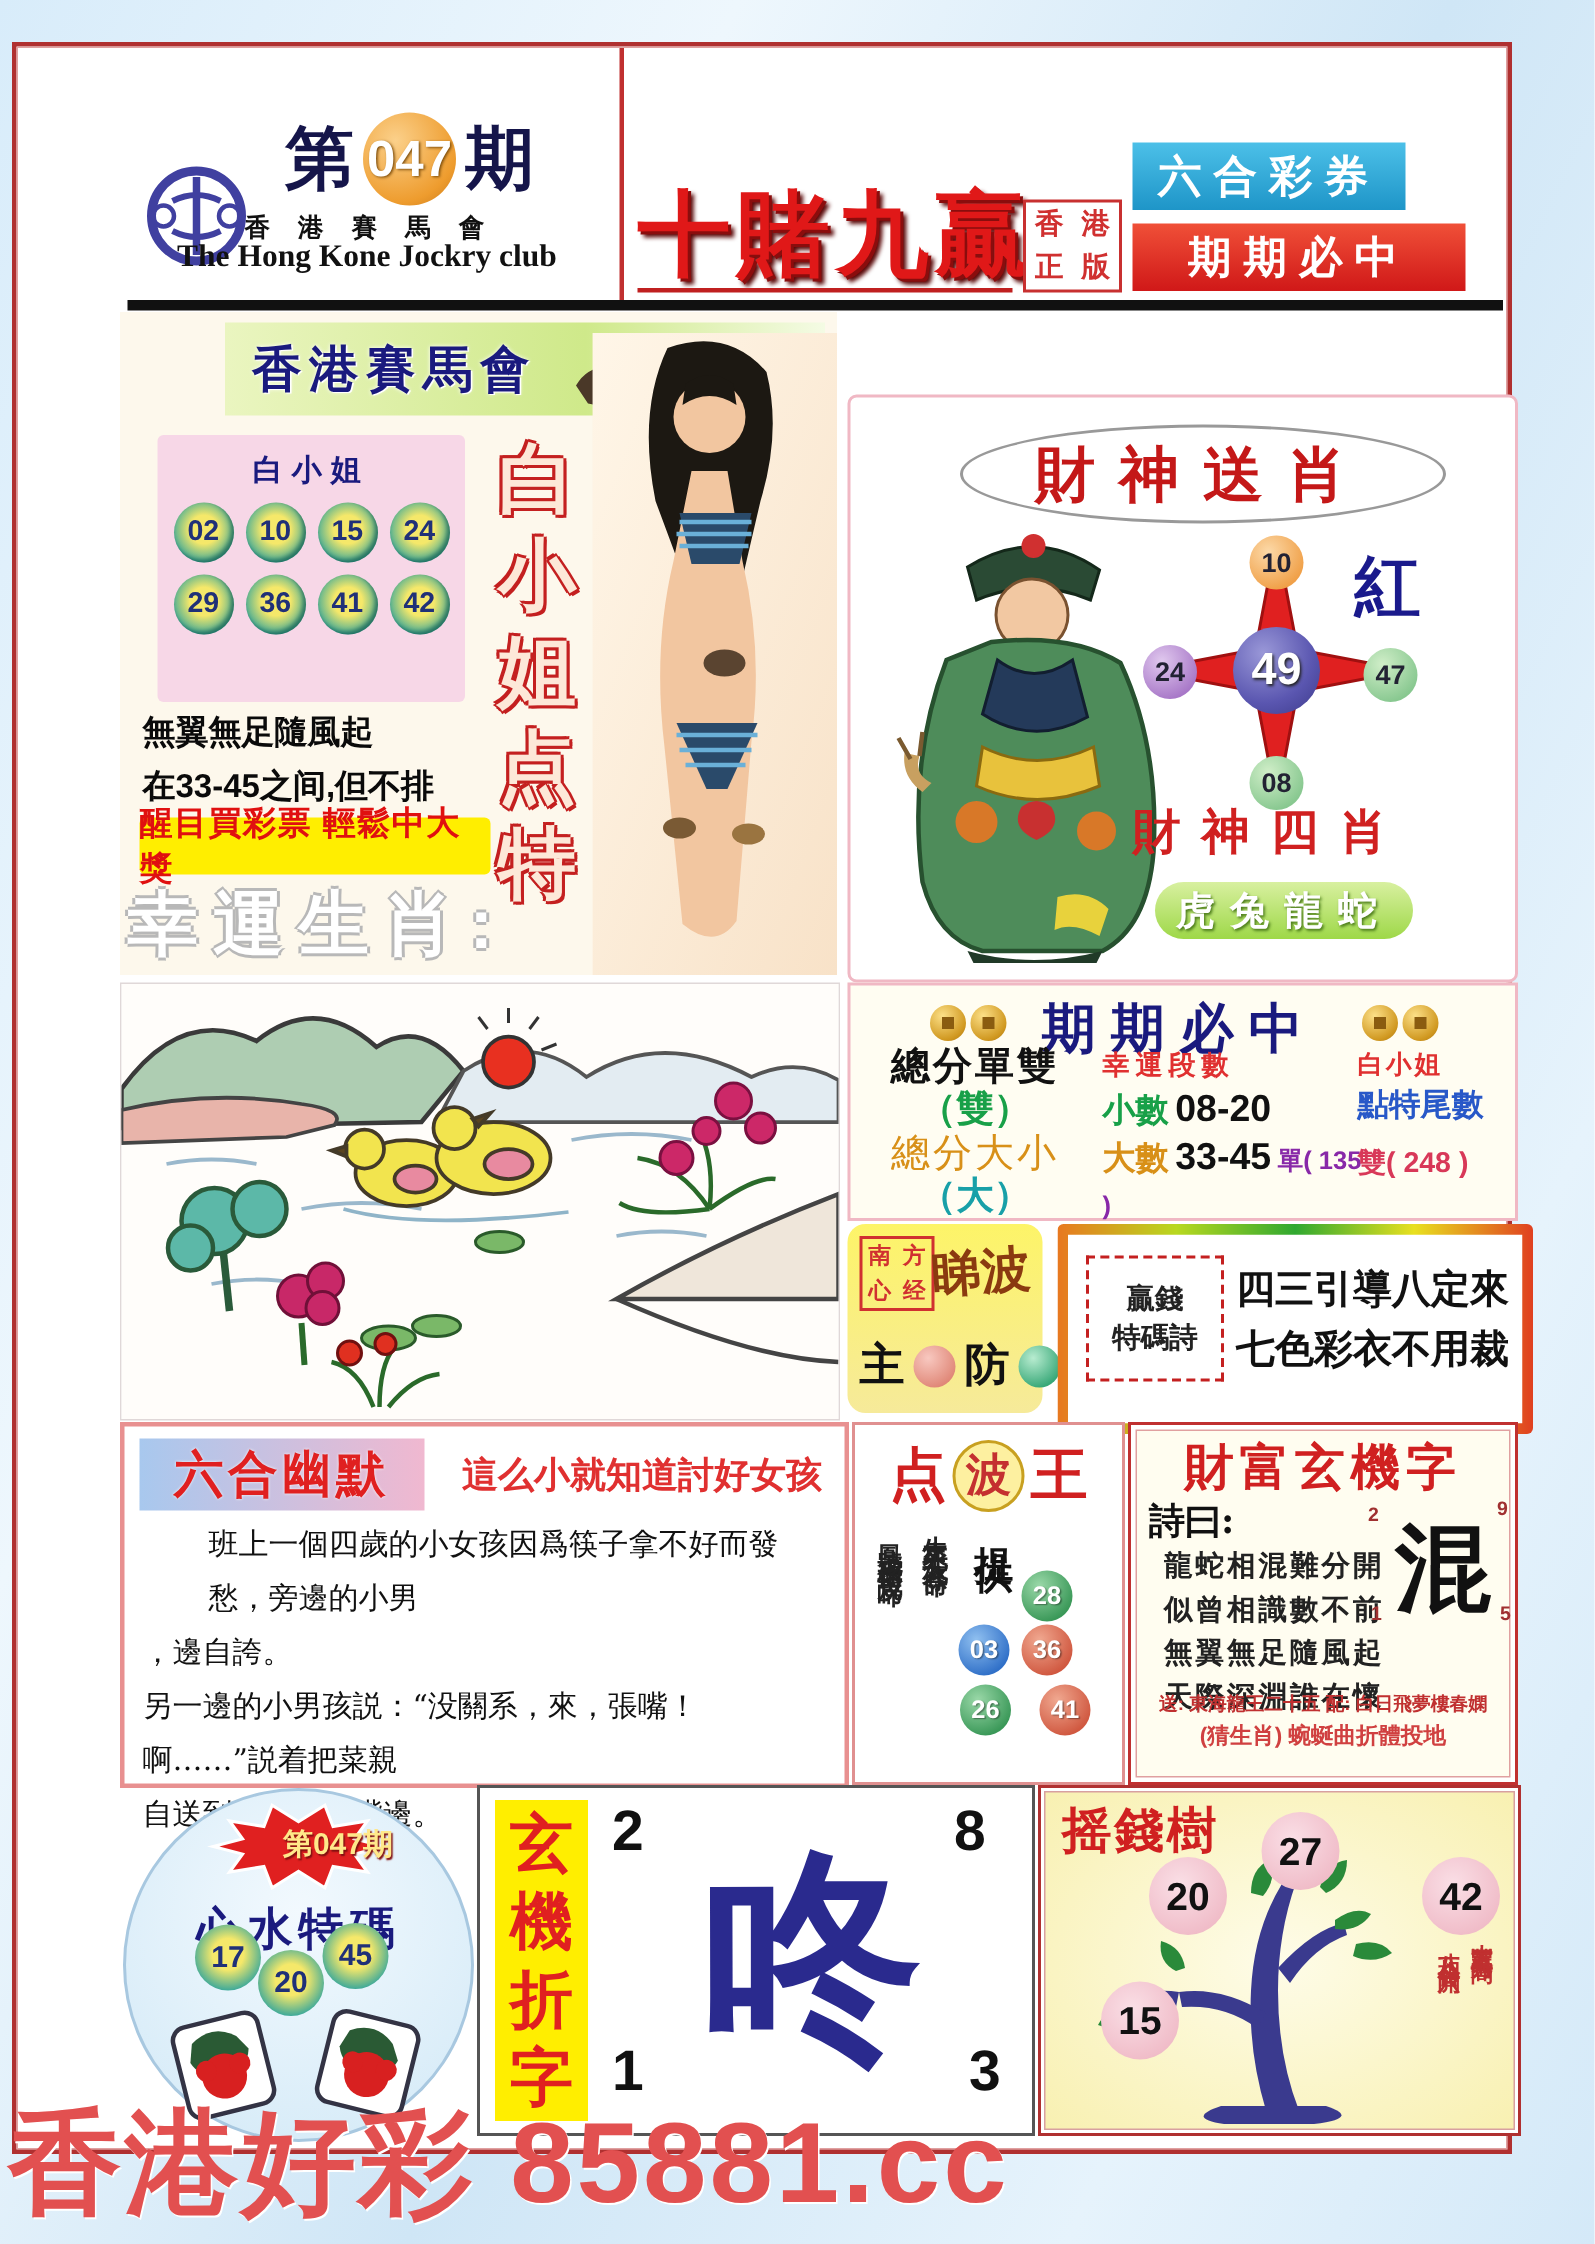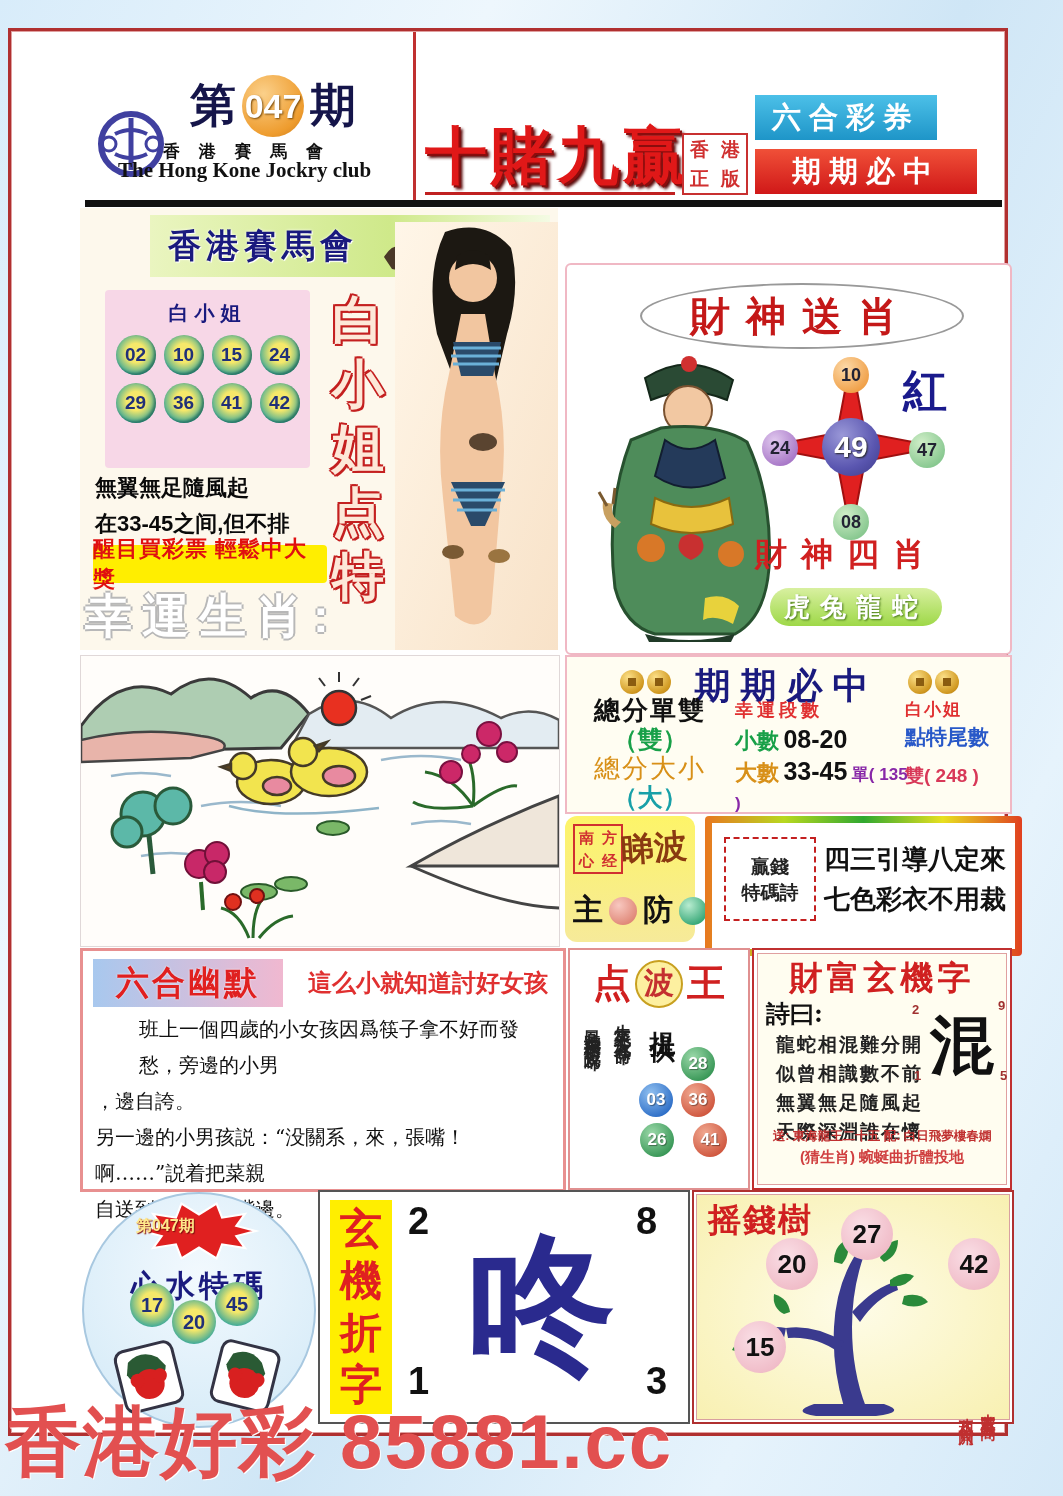--- a/index.html
+++ b/index.html
@@ -157,38 +157,38 @@
     font-family:"DejaVu Serif",serif;letter-spacing:2px;}
   .ft-big{position:absolute;left:162px;top:52px;width:92px;text-align:center;font-size:64px;font-weight:900;color:#111;
     font-family:"DejaVu Serif",serif;}
   .ft-dig{position:absolute;font-size:13px;font-weight:800;color:#a03030;}
   .ft-f1{position:absolute;left:0;top:178px;width:100%;text-align:center;font-size:12.5px;font-weight:800;color:#c03030;}
   .ft-f2{position:absolute;left:0;top:198px;width:100%;text-align:center;font-size:15px;font-weight:900;color:#d04040;}
   
   .xinshui{left:82px;top:1192px;width:230px;height:232px;border-radius:50%;
     background:radial-gradient(circle at 50% 35%,#f2f9fe,#d8ecf8 80%);border:2px solid #a8c8e0;}
   .burst{position:absolute;left:52px;top:6px;width:126px;height:62px;}
-  .burst-text{position:absolute;left:52px;top:22px;width:126px;text-align:left;font-size:16px;font-weight:900;
+  .burst-text{position:absolute;left:52px;top:22px;width:126px;text-align:right;font-size:20px;font-weight:900;
     color:#ffe88a;text-shadow:1px 1px 1px #801010;}
   .xs-title{position:absolute;left:0;top:72px;width:100%;text-align:center;font-size:30px;font-weight:900;
     color:#1a1a7e;letter-spacing:4px;font-family:"DejaVu Serif",serif;}
   .xs-ball{position:absolute;width:44px;height:44px;border-radius:50%;
     background:radial-gradient(circle at 50% 45%,#f5e86a 0 32%,#3aa89a 75%,#237a70);
     color:#203078;font-weight:900;font-size:20px;display:flex;align-items:center;justify-content:center;}
   
   .zhezi{left:318px;top:1190px;width:368px;height:230px;background:#fff;border:2px solid #555;}
   .zz-strip{position:absolute;left:10px;top:8px;width:62px;height:214px;background:#ffee00;
     display:flex;flex-direction:column;align-items:center;justify-content:center;gap:6px;}
   .zz-strip span{font-size:42px;font-weight:900;color:#e02020;line-height:1.1;font-family:"DejaVu Serif",serif;}
   .zz-big{position:absolute;left:96px;top:14px;width:250px;text-align:center;font-size:150px;font-weight:900;
     color:#2a2a8e;font-family:"DejaVu Sans",sans-serif;}
   .zz-corner{position:absolute;font-size:38px;font-weight:900;color:#111;}
   
   .treepanel{left:692px;top:1190px;width:318px;height:230px;background:radial-gradient(#fefce8,#f8f0b0);
-    border:2px solid #b03030;box-shadow:0 0 0 2px #fff inset,0 0 0 3px #d8a0a0 inset;text-align:right;}
+    border:2px solid #b03030;box-shadow:0 0 0 2px #fff inset,0 0 0 3px #d8a0a0 inset;}
   .tr-title{position:absolute;left:14px;top:6px;font-size:33px;font-weight:900;color:#d02020;
     letter-spacing:2px;font-family:"DejaVu Serif",serif;}
   .tr-ball{position:absolute;width:52px;height:52px;border-radius:50%;
     background:radial-gradient(circle at 40% 35%,#fadfe6,#f0bcc8 75%);
     color:#111;font-weight:900;font-size:26px;display:flex;align-items:center;justify-content:center;}
   .tr-v1{position:absolute;left:284px;top:92px;height:132px;font-size:15px;font-weight:900;color:#c03030;
     font-family:"DejaVu Serif",serif;letter-spacing:2px;}
   .tr-v2{position:absolute;left:262px;top:98px;height:130px;font-size:15px;font-weight:900;color:#c03030;
     font-family:"DejaVu Serif",serif;letter-spacing:2px;}
   

